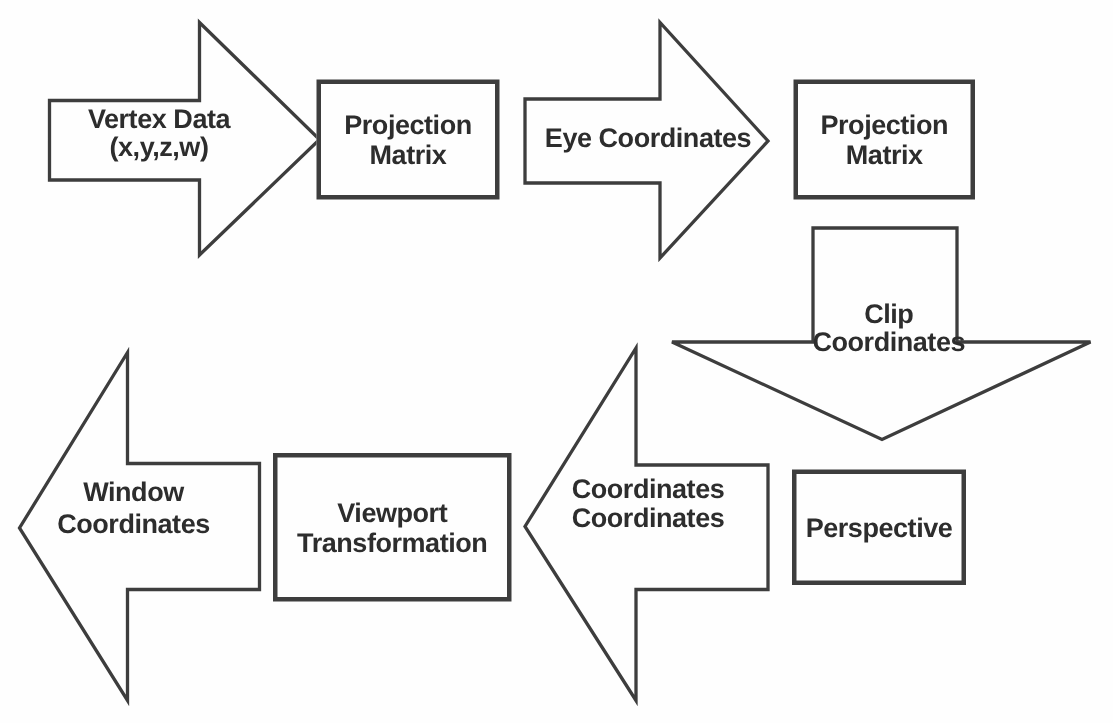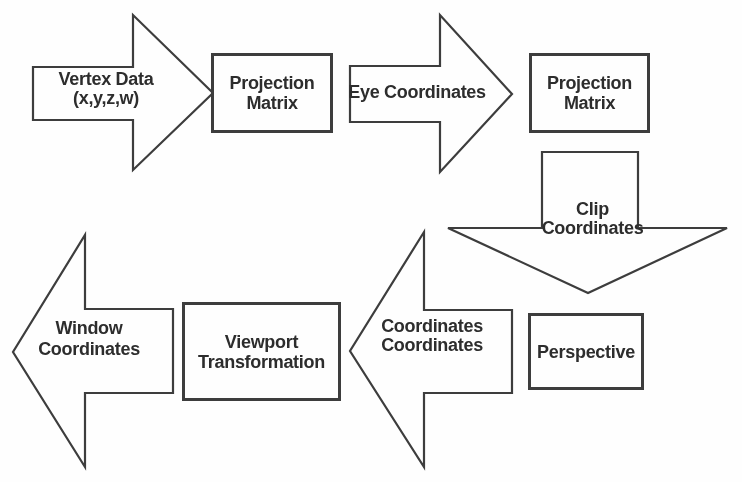--- a/index.html
+++ b/index.html
@@ -92,21 +92,21 @@
       <span class="ln">Viewport</span>
       <span class="ln">Transformation</span>
     </div>
   </div>
 
   <div class="label" style="left:36px; top:70px; width:140px;">
     <span class="ln">Vertex Data</span>
     <span class="ln">(x,y,z,w)</span>
   </div>
 
-  <div class="label" style="left:337px; top:83px; width:160px;text-align:center;">
+  <div class="label" style="left:352px; top:83px; width:160px;text-align:center;">
     <span class="ln">Eye Coordinates</span>
   </div>
 
   <div class="label" style="left:520px; top:200px; width:145px;">
     <span class="ln">Clip</span>
     <span class="ln">Coordinates</span>
   </div>
 
   <div class="label" style="left:362px; top:317px; width:140px;">
     <span class="ln">Coordinates</span>

